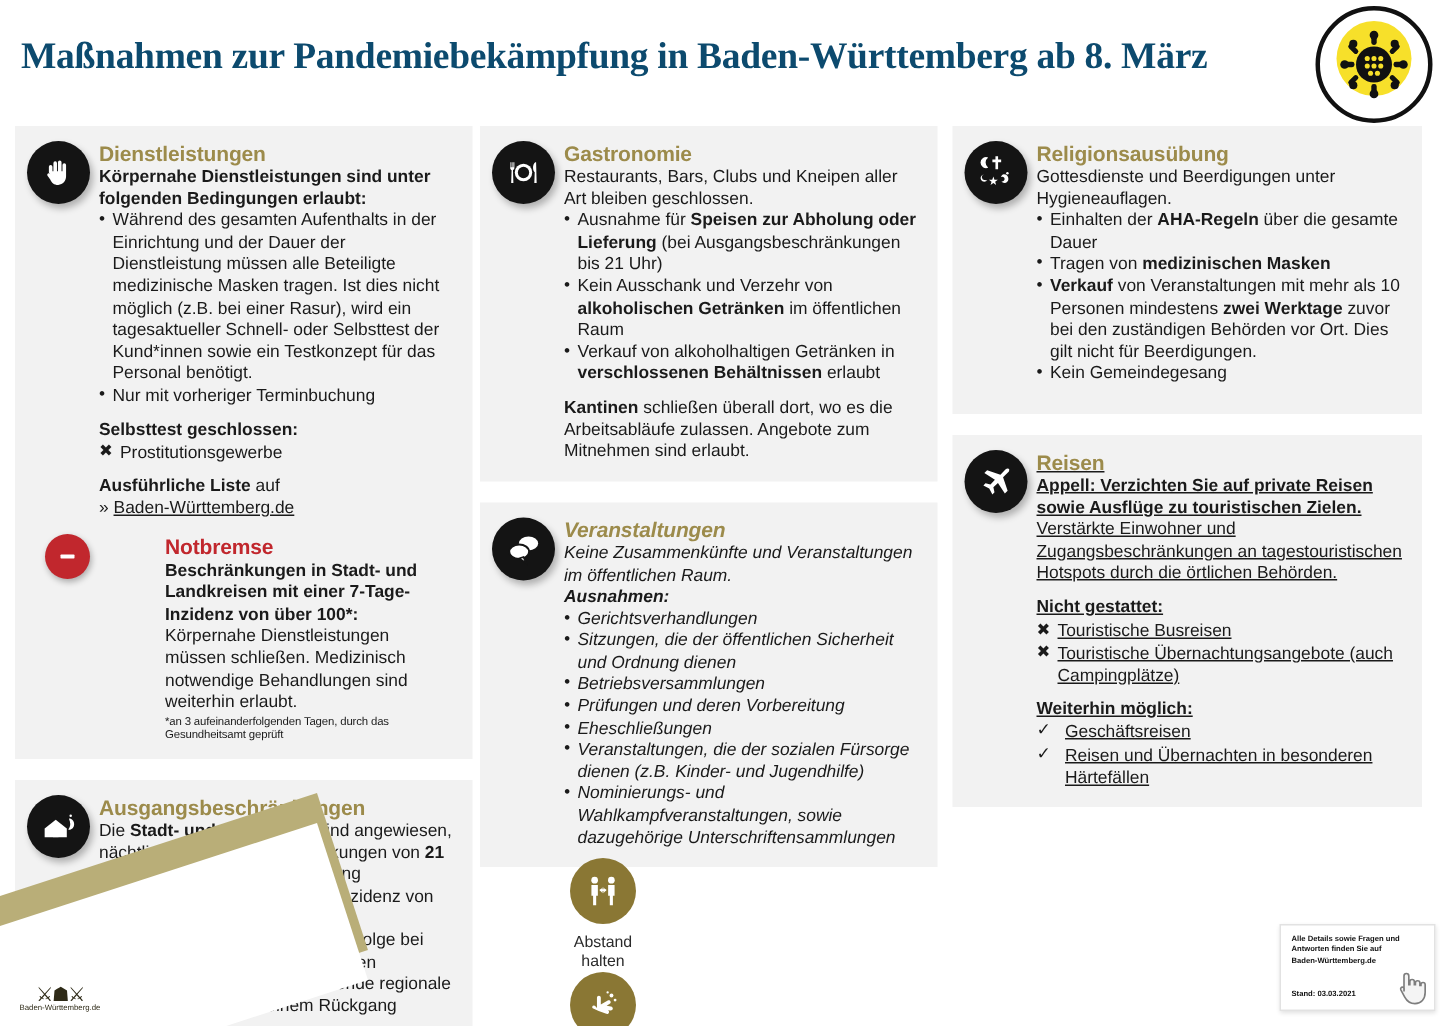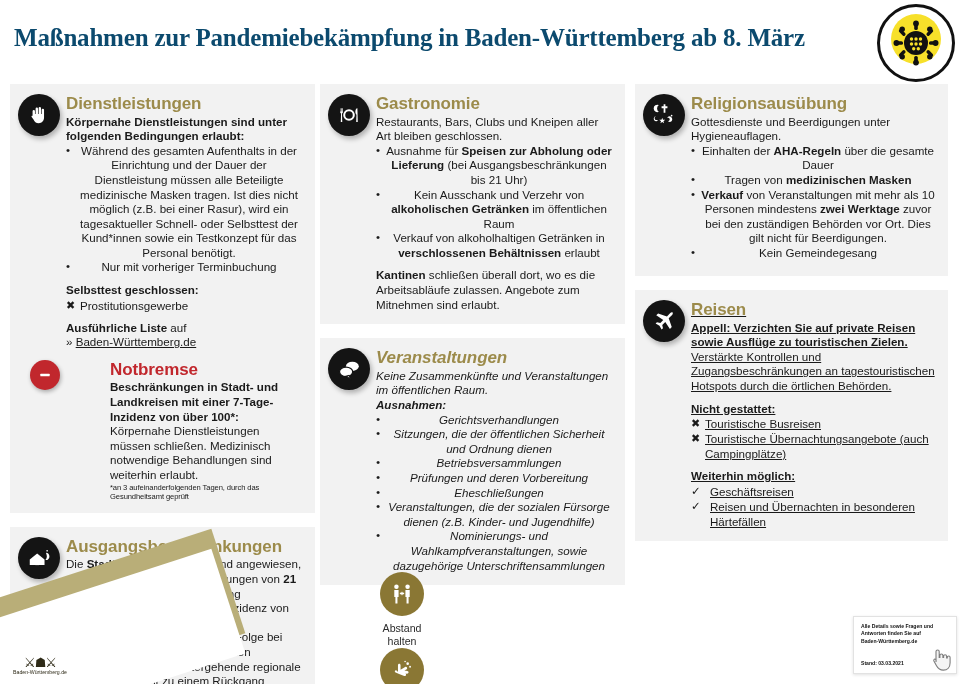--- a/index.html
+++ b/index.html
@@ -54,35 +54,35 @@
     background:#141414;
     box-shadow:2px 3px 5px rgba(0,0,0,.28);
     display:flex;align-items:center;justify-content:center;
   }
   .ico.small{width:30px;height:30px;left:14px;}
   .ico.red{background:#c1272d;box-shadow:1px 2px 4px rgba(0,0,0,.3);}
   .ico svg{display:block;}
 
   .card-title{
     color:#9c8b4b;
-    font-size:17px;font-weight:700;
+    font-size:14px;font-weight:700;
     margin:0 0 1px 0;line-height:1.15;
     letter-spacing:-0.1px;
   }
   .card-title.red{color:#c1272d;}
 
   .txt{font-size:11.6px;line-height:1.26;color:#1a1a1a;}
   .txt b{font-weight:700;}
   .txt p{margin:0 0 0 0;}
   .txt .sp{height:8px;}
 
   ul.bul{list-style:none;margin:0;padding:0;}
   ul.bul > li{
     position:relative;padding-left:9px;margin:0;
-    font-size:11.6px;line-height:1.26;text-align:center;
+    font-size:11.6px;line-height:1.26;
   }
   ul.bul > li:before{
     content:"•";position:absolute;left:0;top:-1px;font-size:11.5px;
   }
   ul.mark{list-style:none;margin:0;padding:0;}
   ul.mark > li{position:relative;padding-left:14px;font-size:11.6px;line-height:1.3;}
   ul.mark > li .m{position:absolute;left:0;top:0;font-weight:700;font-size:11px;}
   ul.mark.check > li{padding-left:19px;}
   ul.mark.check > li .m{font-weight:400;font-size:11.5px;}
 
@@ -311,21 +311,21 @@
 
     <div class="card" style="min-height:222px;text-decoration:underline;">
       <div class="ico">
         <svg width="24" height="24" viewBox="0 0 26 26" fill="#fff">
           <path d="M22.6 4.1c-.7-.7-1.9-.6-2.8.3l-3.6 3.7-9.6-3.3-2 2 7.6 5-3.2 3.3-3.6-.8-1.5 1.5 4.2 2.3 2.3 4.2 1.5-1.5-.8-3.6 3.3-3.2 5 7.6 2-2-3.3-9.6 3.7-3.6c.9-.9 1-2.1.3-2.8z"></path>
         </svg>
       </div>
       <div class="card-title">Reisen</div>
       <div class="txt">
         <p><b>Appell: Verzichten Sie auf private Reisen sowie Ausflüge zu touristischen Zielen.</b></p>
-        <p>Verstärkte Kontrollen und Zugangsbeschränkungen an tagestouristischen Hotspots durch die örtlichen Behörden.</p>
+        <p>Verstärkte Einwohner und Zugangsbeschränkungen an tagestouristischen Hotspots durch die örtlichen Behörden.</p>
         <div class="sp"></div>
         <p><b>Nicht gestattet:</b></p>
         <ul class="mark">
           <li><span class="m">✖</span><span>Touristische Busreisen</span></li>
           <li><span class="m">✖</span><span>Touristische Übernachtungsangebote (auch Campingplätze)</span></li>
         </ul>
         <div class="sp"></div>
         <p><b>Weiterhin möglich:</b></p>
         <ul class="mark check">
           <li><span class="m">✓</span><span>Geschäftsreisen</span></li>

